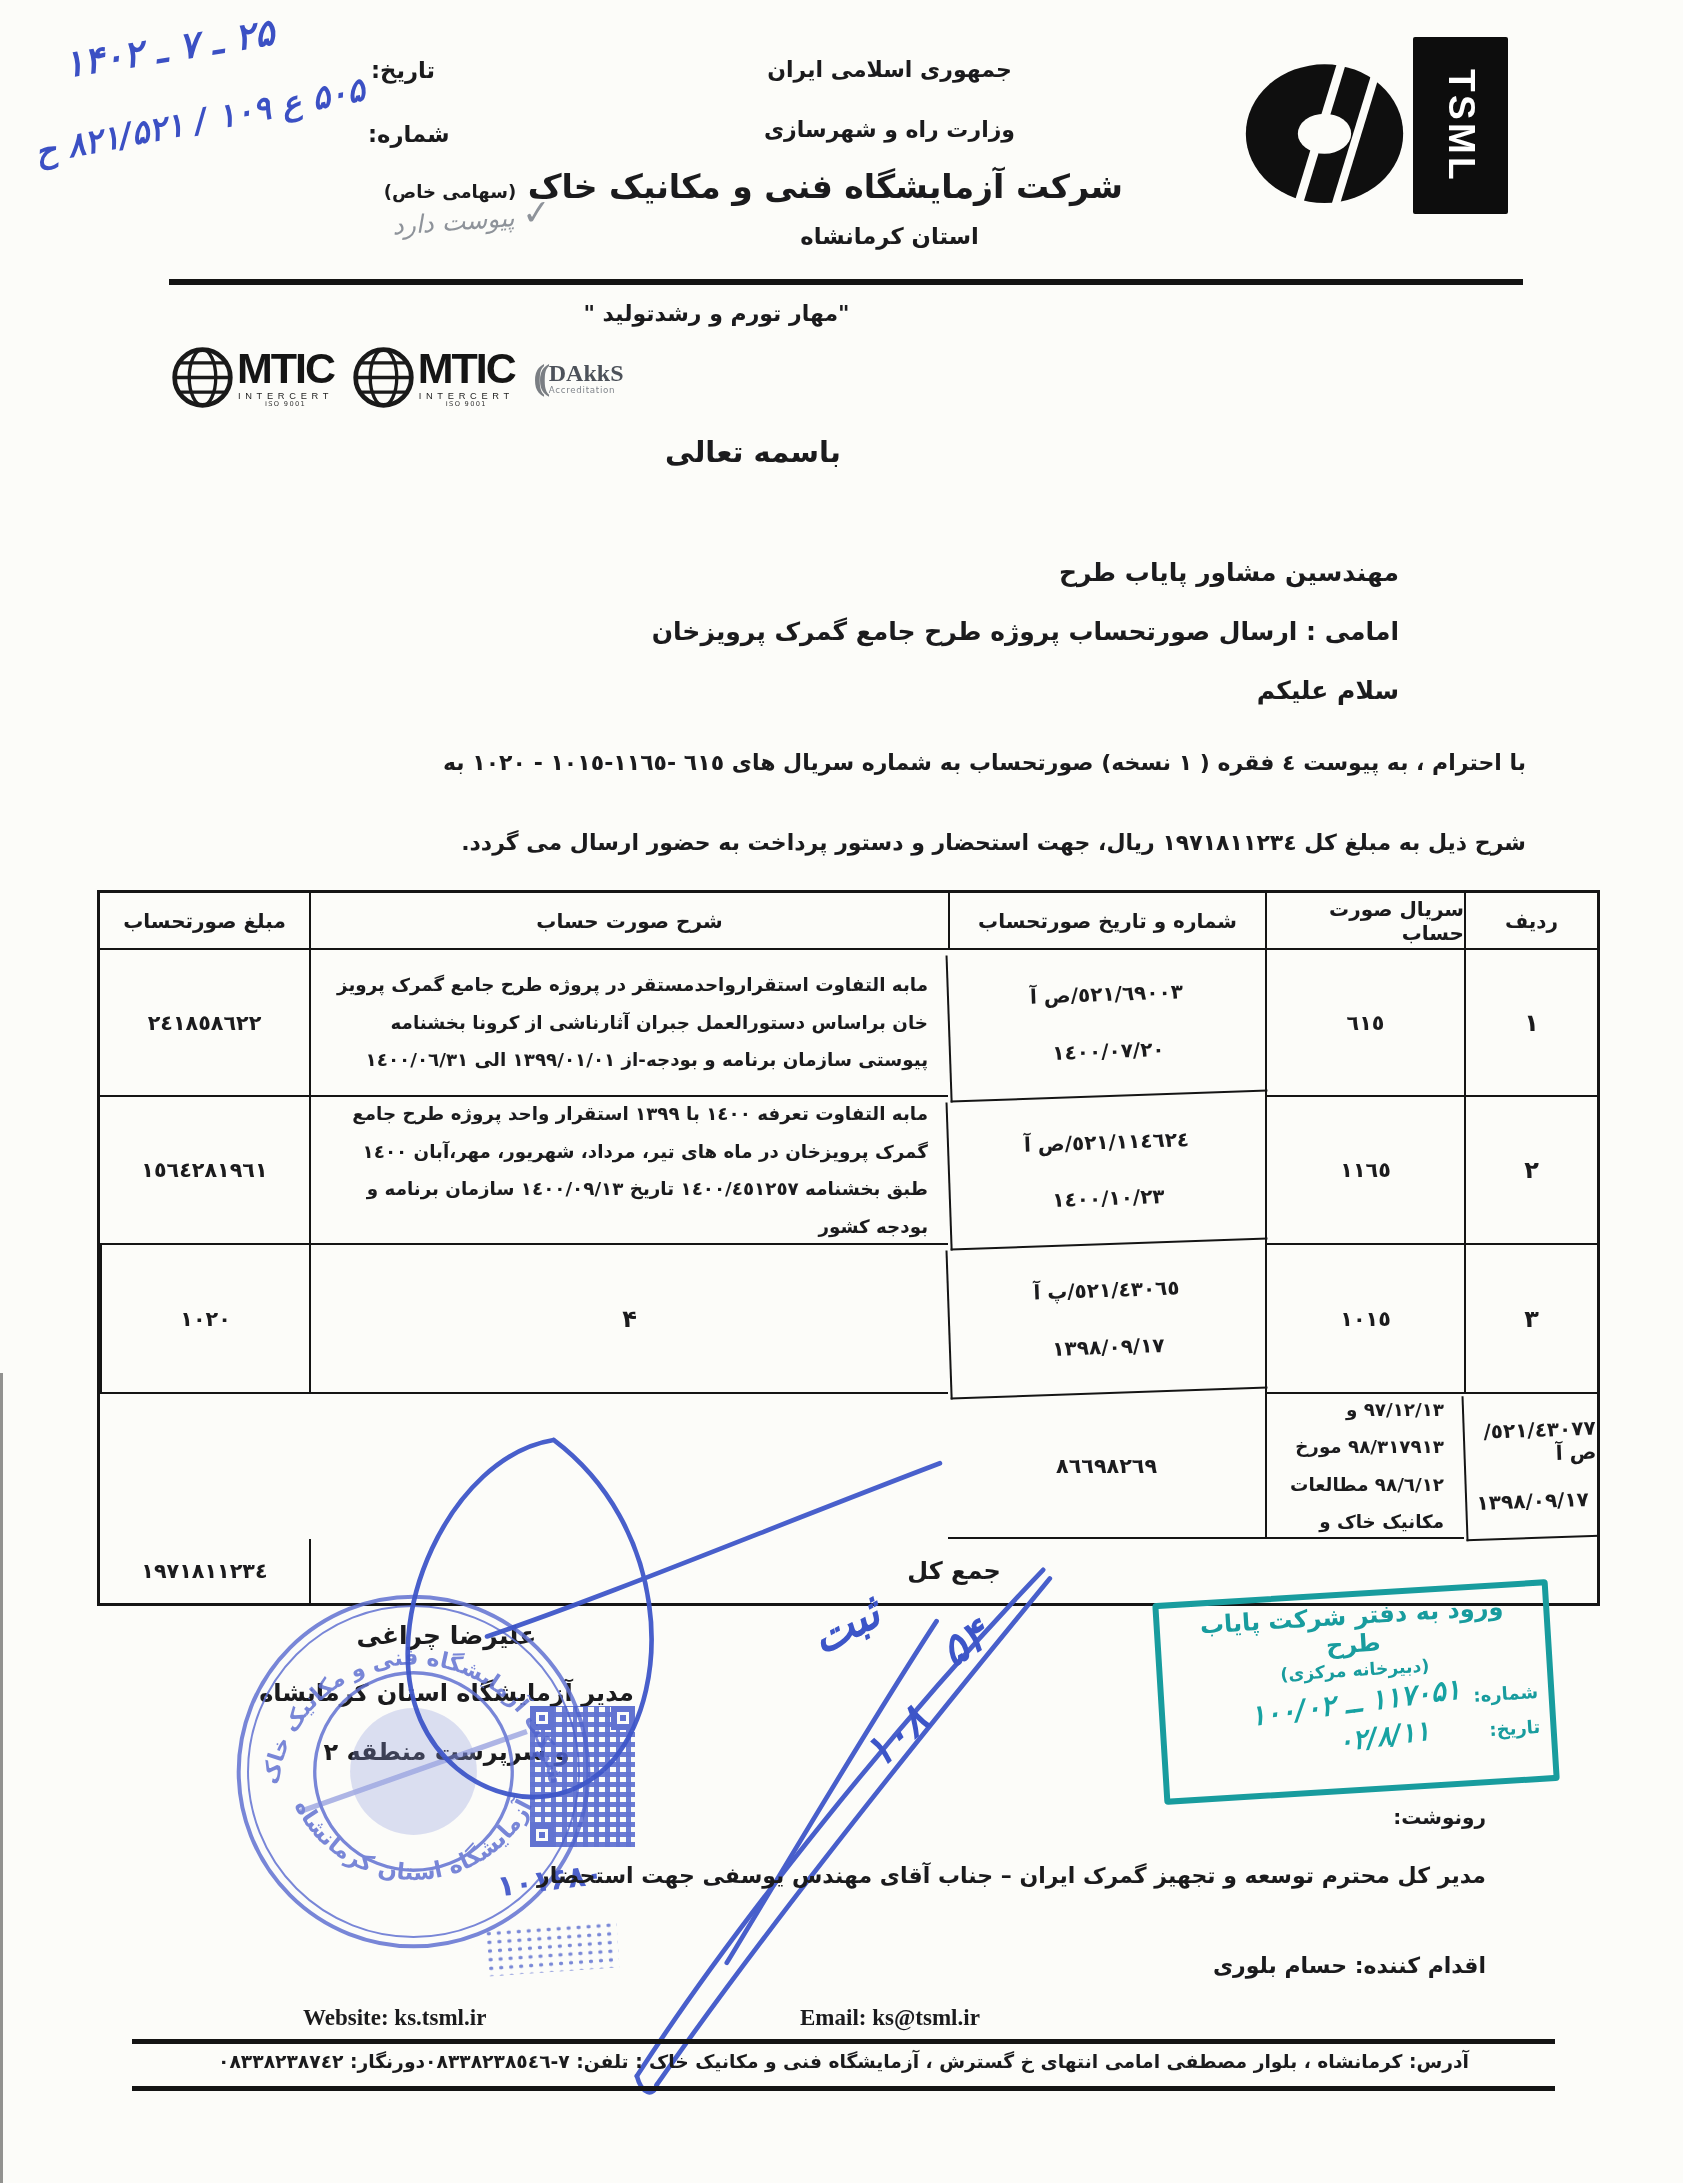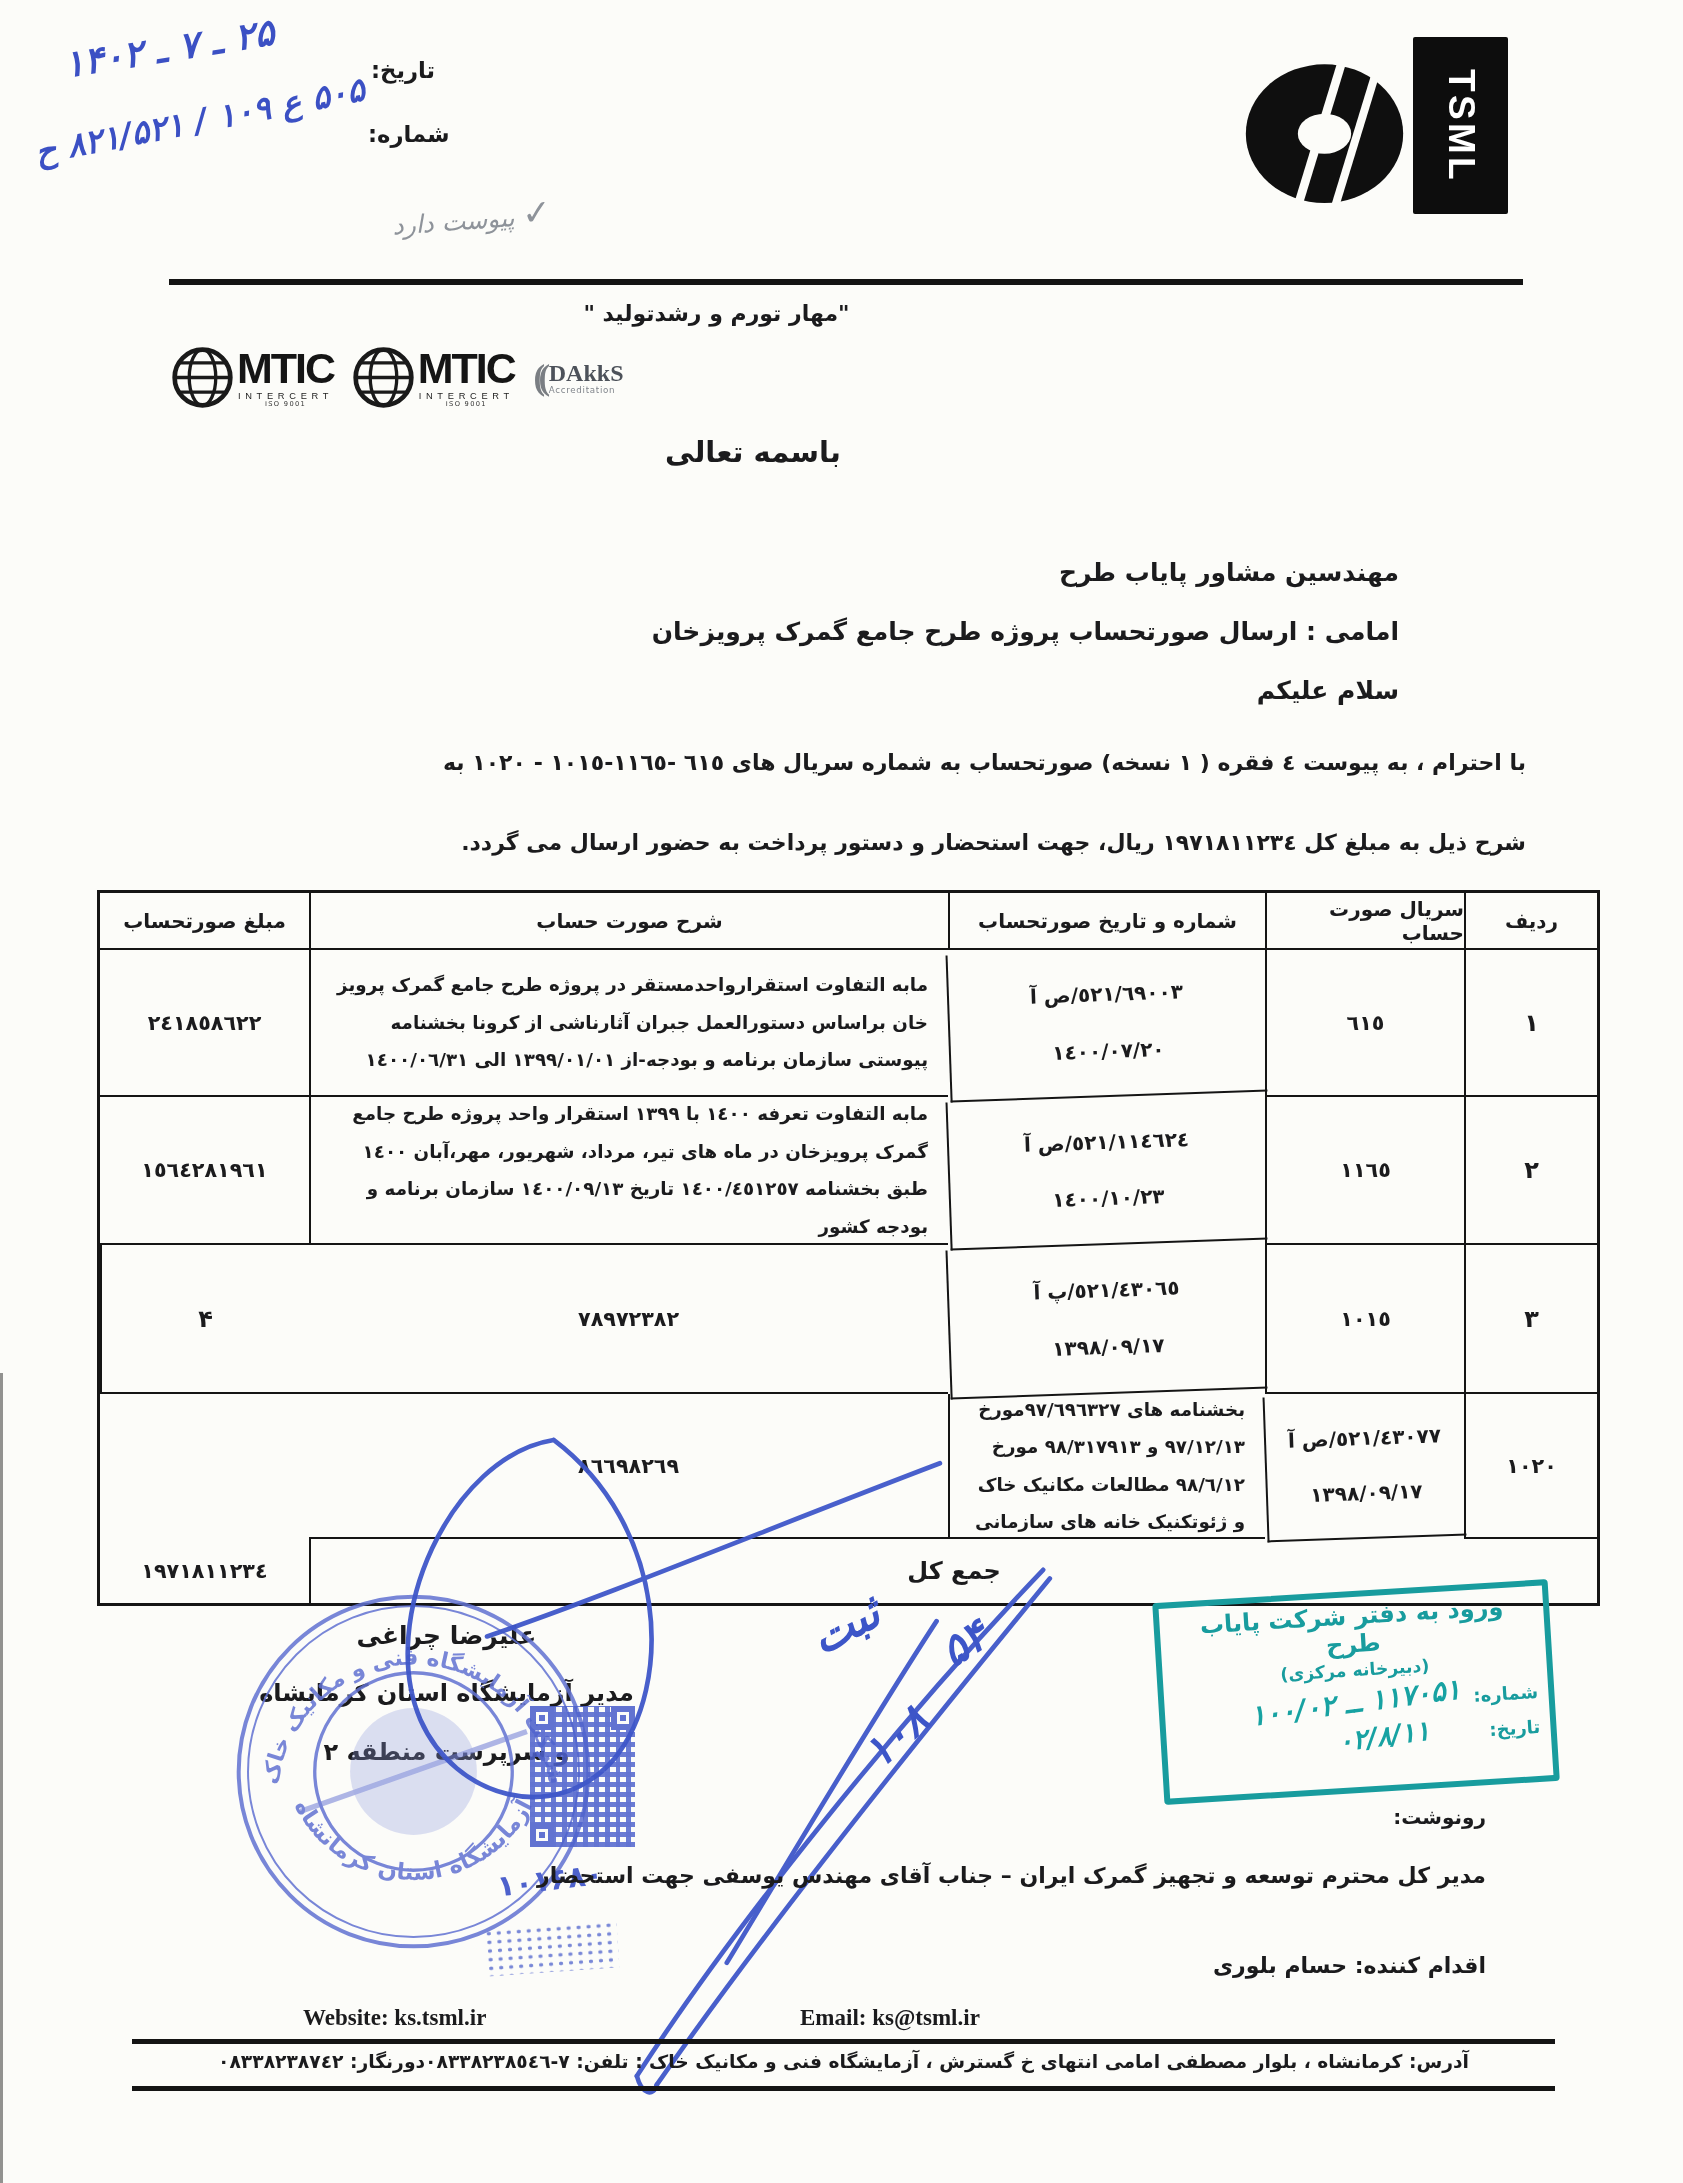--- a/index.html
+++ b/index.html
@@ -114,20 +114,29 @@
   <div class="hw hw-date">۲۵ ـ ۷ ـ ۱۴۰۲</div>
   <div class="hw hw-num">۵۰۵ ع ۱۰۹ / ۸۲۱/۵۲۱ ح</div>
   <div class="pencil">
     <span class="chk">✓</span>
     <span>پیوست دارد</span>
   </div>
 
   <div class="hdr-label" style="left:371px;top:57px;">تاریخ:</div>
   <div class="hdr-label" style="left:368px;top:121px;">شماره:</div>
 
+  <div class="gov">
+    <div class="gov-l1">جمهوری اسلامی ایران</div>
+    <div class="gov-l2">وزارت راه و شهرسازی</div>
+    <div class="gov-co">
+      <span>شرکت آزمایشگاه فنی و مکانیک خاک</span>
+      <small>(سهامی خاص)</small>
+    </div>
+    <div class="gov-pr">استان کرمانشاه</div>
+  </div>
 
   <svg class="abs" style="left:1241px;top:59px;" width="167" height="150" viewBox="0 0 250 225">
     <ellipse cx="125" cy="112" rx="118" ry="104" fill="#0f0f0f"></ellipse>
     <ellipse cx="125" cy="112" rx="40" ry="30" fill="#fcfcf9"></ellipse>
     <rect x="112" y="-25" width="13" height="280" fill="#fcfcf9" transform="rotate(17 125 112)"></rect>
     <rect x="168" y="-25" width="12" height="280" fill="#fcfcf9" transform="rotate(17 169 112)"></rect>
   </svg>
 
   <div class="logo-bar">
     <span>TSML</span>
@@ -208,21 +217,20 @@
     </div>
     <div class="cell desc">مابه التفاوت تعرفه ١٤٠٠ با ١٣٩٩ استقرار واحد  پروژه طرح جامع گمرک پرویزخان در ماه های تیر، مرداد، شهریور، مهر،آبان ١٤٠٠ طبق بخشنامه ١٤٠٠/٤٥١٢٥٧ تاریخ ١٤٠٠/٠٩/١٣ سازمان برنامه و بودجه کشور</div>
     <div class="cell amount no-left">١٥٦٤٢٨١٩٦١</div>
 
     <div class="cell rowno">٣</div>
     <div class="cell serial">١٠١٥</div>
     <div class="cell invno">
       <div>٥٢١/٤٣٠٦٥/پ آ</div>
       <div>١٣٩٨/٠٩/١٧</div>
     </div>
-    <div class="cell amount no-left">٧٨٩٧٢٣٨٢</div>
 
     <div class="cell rowno">۴</div>
     <div class="cell serial">١٠٢٠</div>
     <div class="cell invno">
       <div>٥٢١/٤٣٠٧٧/ص آ</div>
       <div>١٣٩٨/٠٩/١٧</div>
     </div>
     <div class="cell desc">١٤ درصد حق الزحمه موضوع بخشنامه های ٩٧/٦٩٦٣٢٧مورخ ٩٧/١٢/١٣ و ٩٨/٣١٧٩١٣ مورخ ٩٨/٦/١٢ مطالعات مکانیک خاک و ژئوتکنیک خانه های سازمانی ٢٤ واحدی گمرک قصرشیرین</div>
     <div class="cell amount no-left">٨٦٦٩٨٢٦٩</div>
 

